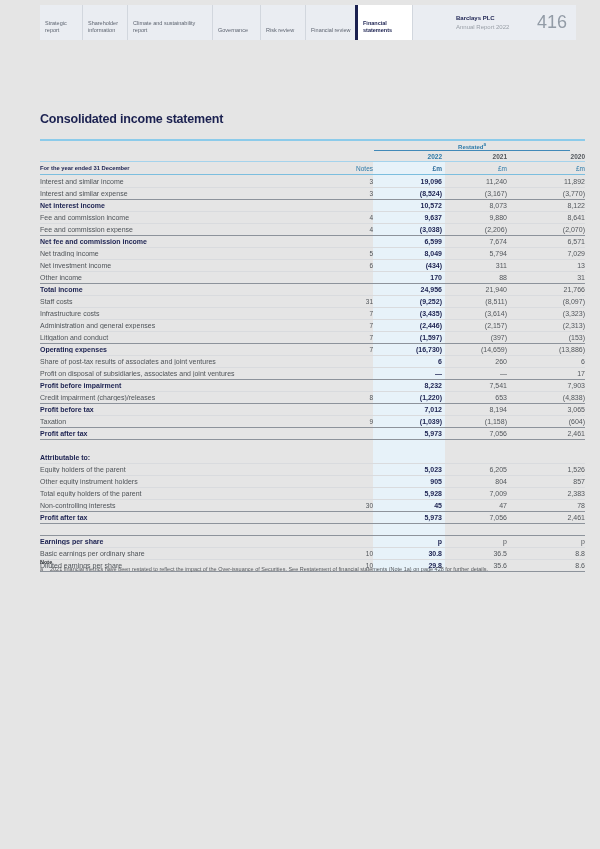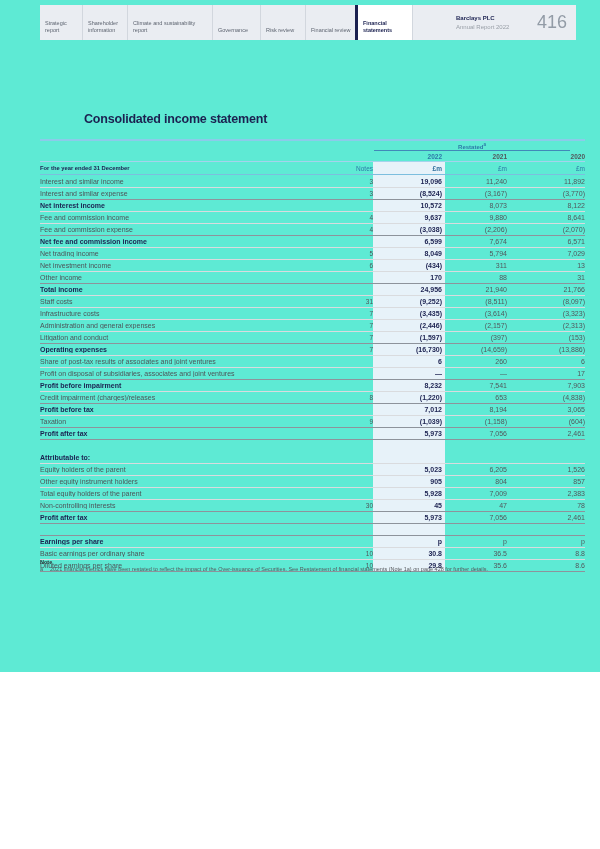--- a/index.html
+++ b/index.html
@@ -1,18 +1,18 @@
 <!DOCTYPE html>
 <html><head>
 <meta charset="utf-8">
 <style>
   * { margin:0; padding:0; box-sizing:border-box; }
   html,body { width:600px; height:849px; background:#ffffff; overflow:hidden;
     font-family:"Liberation Sans", sans-serif; }
-  .page { position:relative; width:600px; height:672px; background:#5eead4;padding-left:32px; }
+  .page { position:relative; width:600px; height:849px; background:#e5e5e5;padding-left:32px; }
 
   
   .tabbar { position:absolute; left:40px; top:5px; width:536px; height:35px;
     background:#eaedf2; display:flex; align-items:stretch; }
   .tab { position:relative; display:flex; align-items:flex-end;
     padding:4px 3px 6px 5px; border-left:1px solid #d2d7de;
     font-size:5.5px; line-height:1.25; color:#5d6470; cursor:pointer; }
   .tab:first-child { border-left:none; }
   .tab.active { background:#ffffff; border-left:3px solid #1b2150;
     color:#1b2150; font-weight:bold; }
@@ -21,21 +21,21 @@
     width:76px; font-size:6px; line-height:1.35; }
   .brand .b1 { color:#1b2150; font-weight:bold; }
   .brand .b2 { color:#9aa0a8; }
   .pagenum { display:flex; align-items:center; justify-content:flex-end;
     width:44px; padding-right:9px; font-size:18px; font-weight:300; color:#929ba6; }
 
   
   .page-title { position:absolute; left:40px; top:47px;
     font-size:15px; font-weight:bold; color:#1b2150; letter-spacing:-0.2px; }
   .section-title { position:absolute; left:40px; top:112px;
-    font-size:12.5px; font-weight:bold; color:#1b2150; letter-spacing:-0.2px;margin-left:44px; }
+    font-size:12.5px; font-weight:bold; color:#1b2150; letter-spacing:-0.2px; }
 
   
   .income-table { position:absolute; left:40px; top:139px; width:545px;
     border-top:2px solid #8ccbea; font-size:7px; }
   .trow { display:flex; align-items:center; height:12px; }
   .c-label { flex:1; text-align:left; color:#4e5358; padding-right:4px; white-space:nowrap; overflow:hidden; }
   .c-notes { width:40px; text-align:right; color:#4e5358; font-size:6.5px; }
   .c-v22 { width:72px; height:100%; background:#e7f2f9; color:#1b2150; font-weight:bold;
     display:flex; align-items:center; justify-content:flex-end; padding-right:3px; }
   .c-v21 { width:62px; text-align:right; color:#53575c; }

